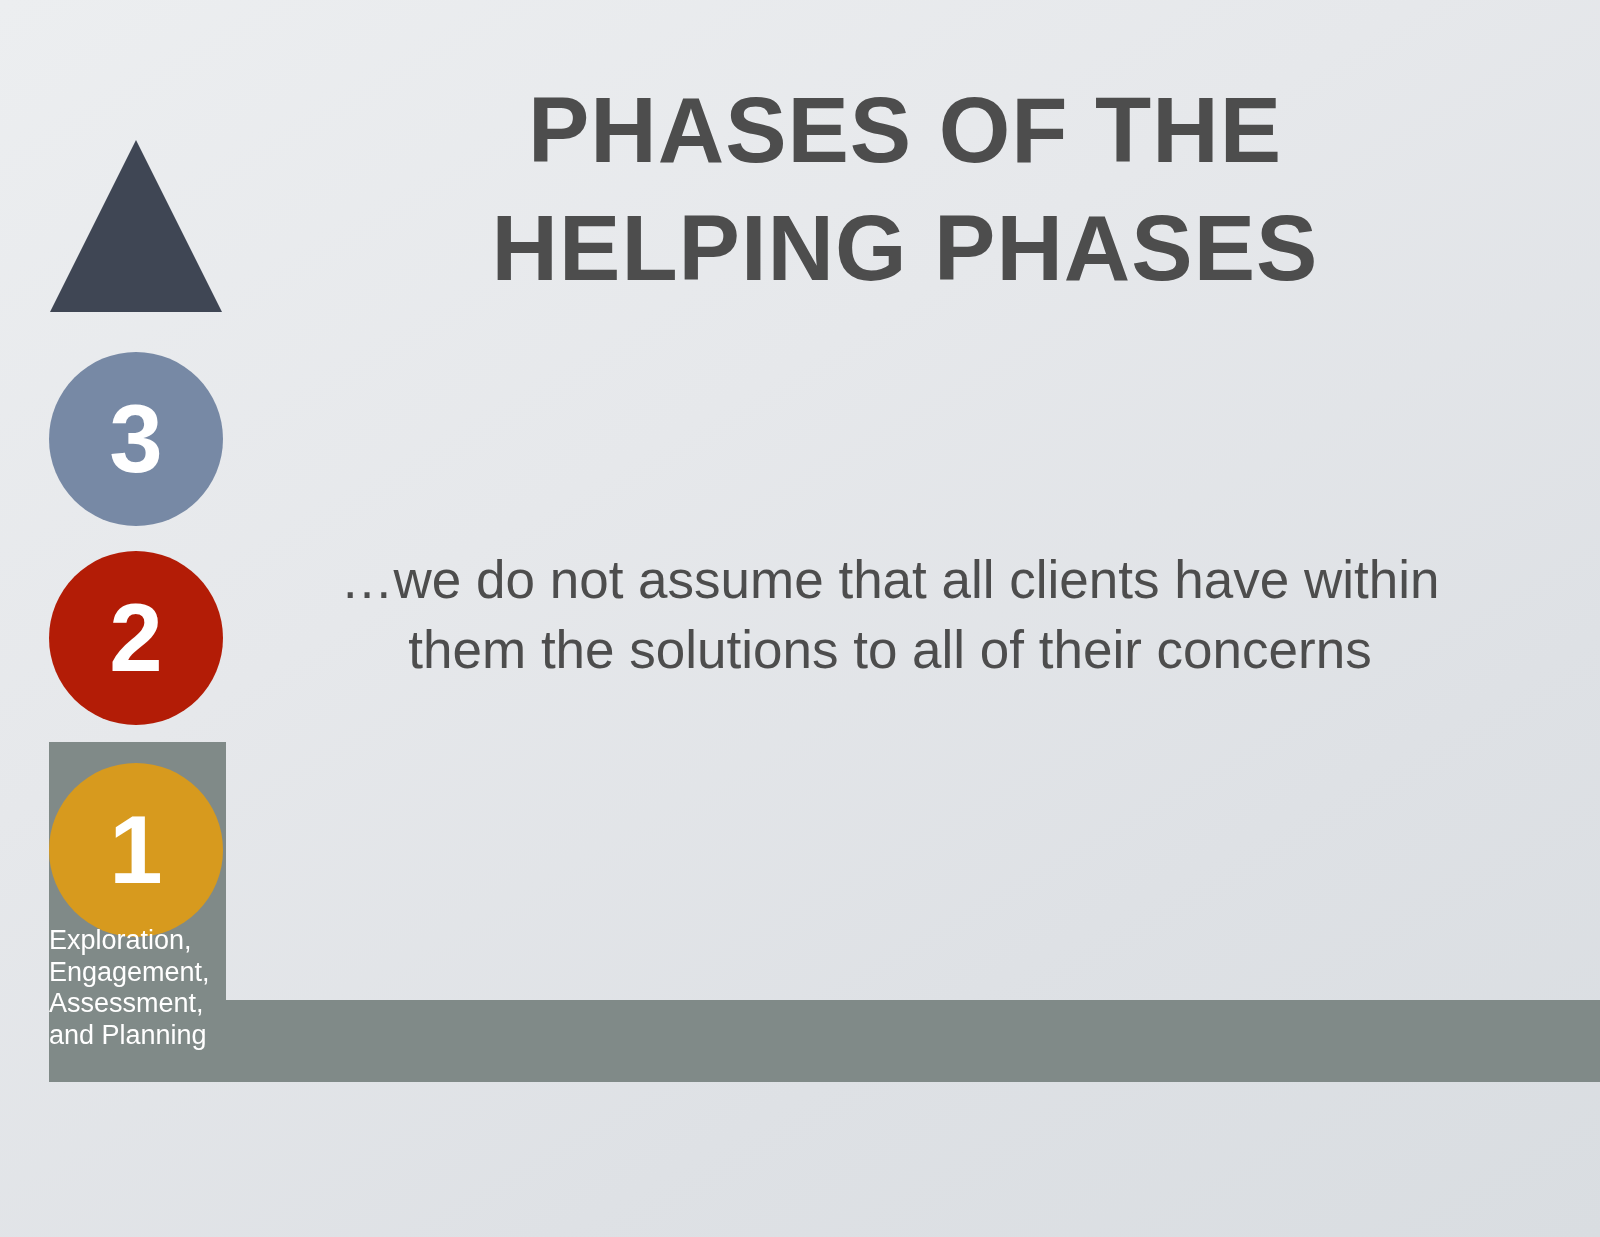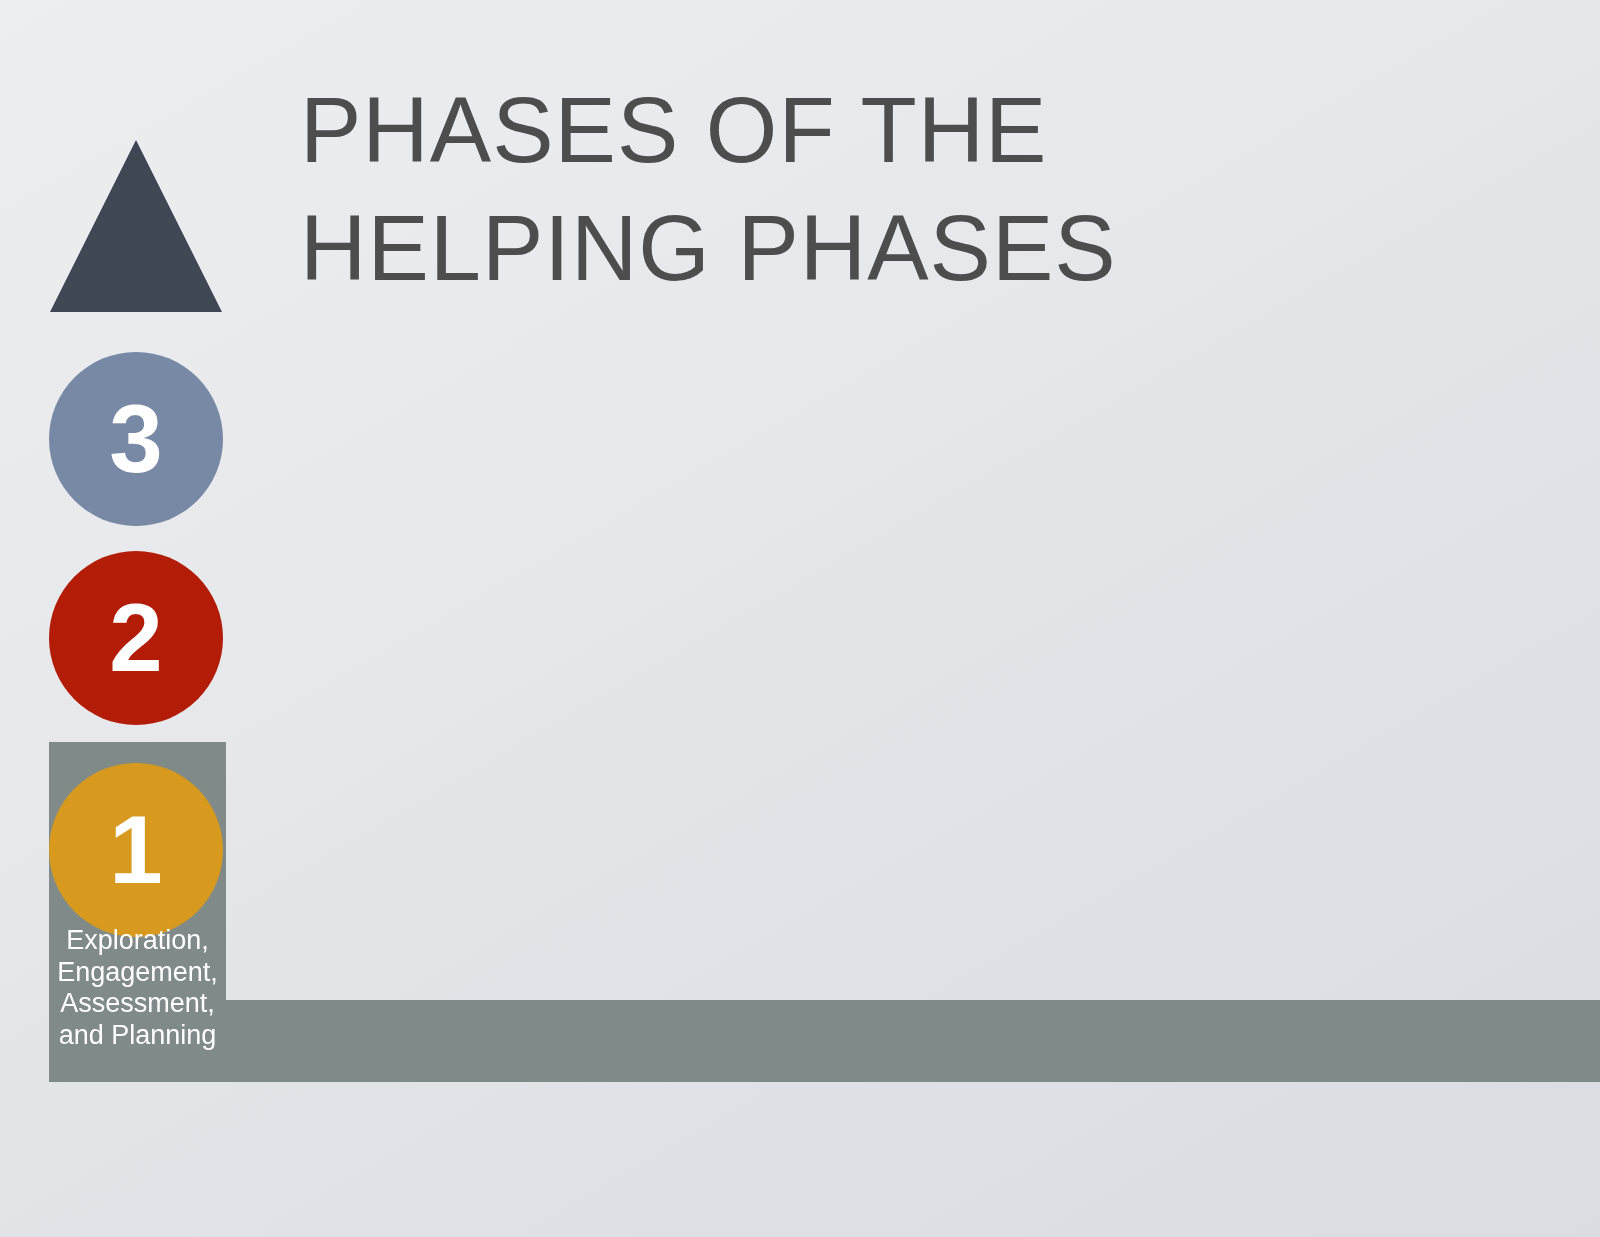--- a/index.html
+++ b/index.html
@@ -52,36 +52,36 @@
     top: 742px;
     width: 177px;
     height: 340px;
     background: #808a88;
   }
   .sidebar-caption {
     position: absolute;
     left: 49px;
     top: 925px;
     width: 177px;
-    text-align: center;
     color: #ffffff;
     font-size: 27px;
     line-height: 1.17;
     font-weight: 300;
   }
 
   
   .slide-title {
     position: absolute;
     left: 300px;
     top: 72px;
     width: 1210px;
+    text-align: center;
     font-size: 92px;
     line-height: 1.28;
-    font-weight: 400;
+    font-weight: 700;
     color: #4d4d4d;
     letter-spacing: 1px;
   }
   .slide-title .tline { display: block; white-space: nowrap; }
 
   
   .slide-body {
     position: absolute;
     left: 300px;
     top: 545px;
@@ -148,20 +148,24 @@
     <span>Engagement,</span>
     <span>Assessment,</span>
     <span>and Planning</span>
   </div>
 
   <div class="slide-title">
     <span class="tline">PHASES OF THE</span>
     <span class="tline">HELPING PHASES</span>
   </div>
 
+  <div class="slide-body">
+    <span class="bline">…we do not assume that all clients have within</span>
+    <span class="bline">them the solutions to all of their concerns</span>
+  </div>
 
   <div class="goals-bar"></div>
 
   <div class="footer">
 
     
 
     
 
     

